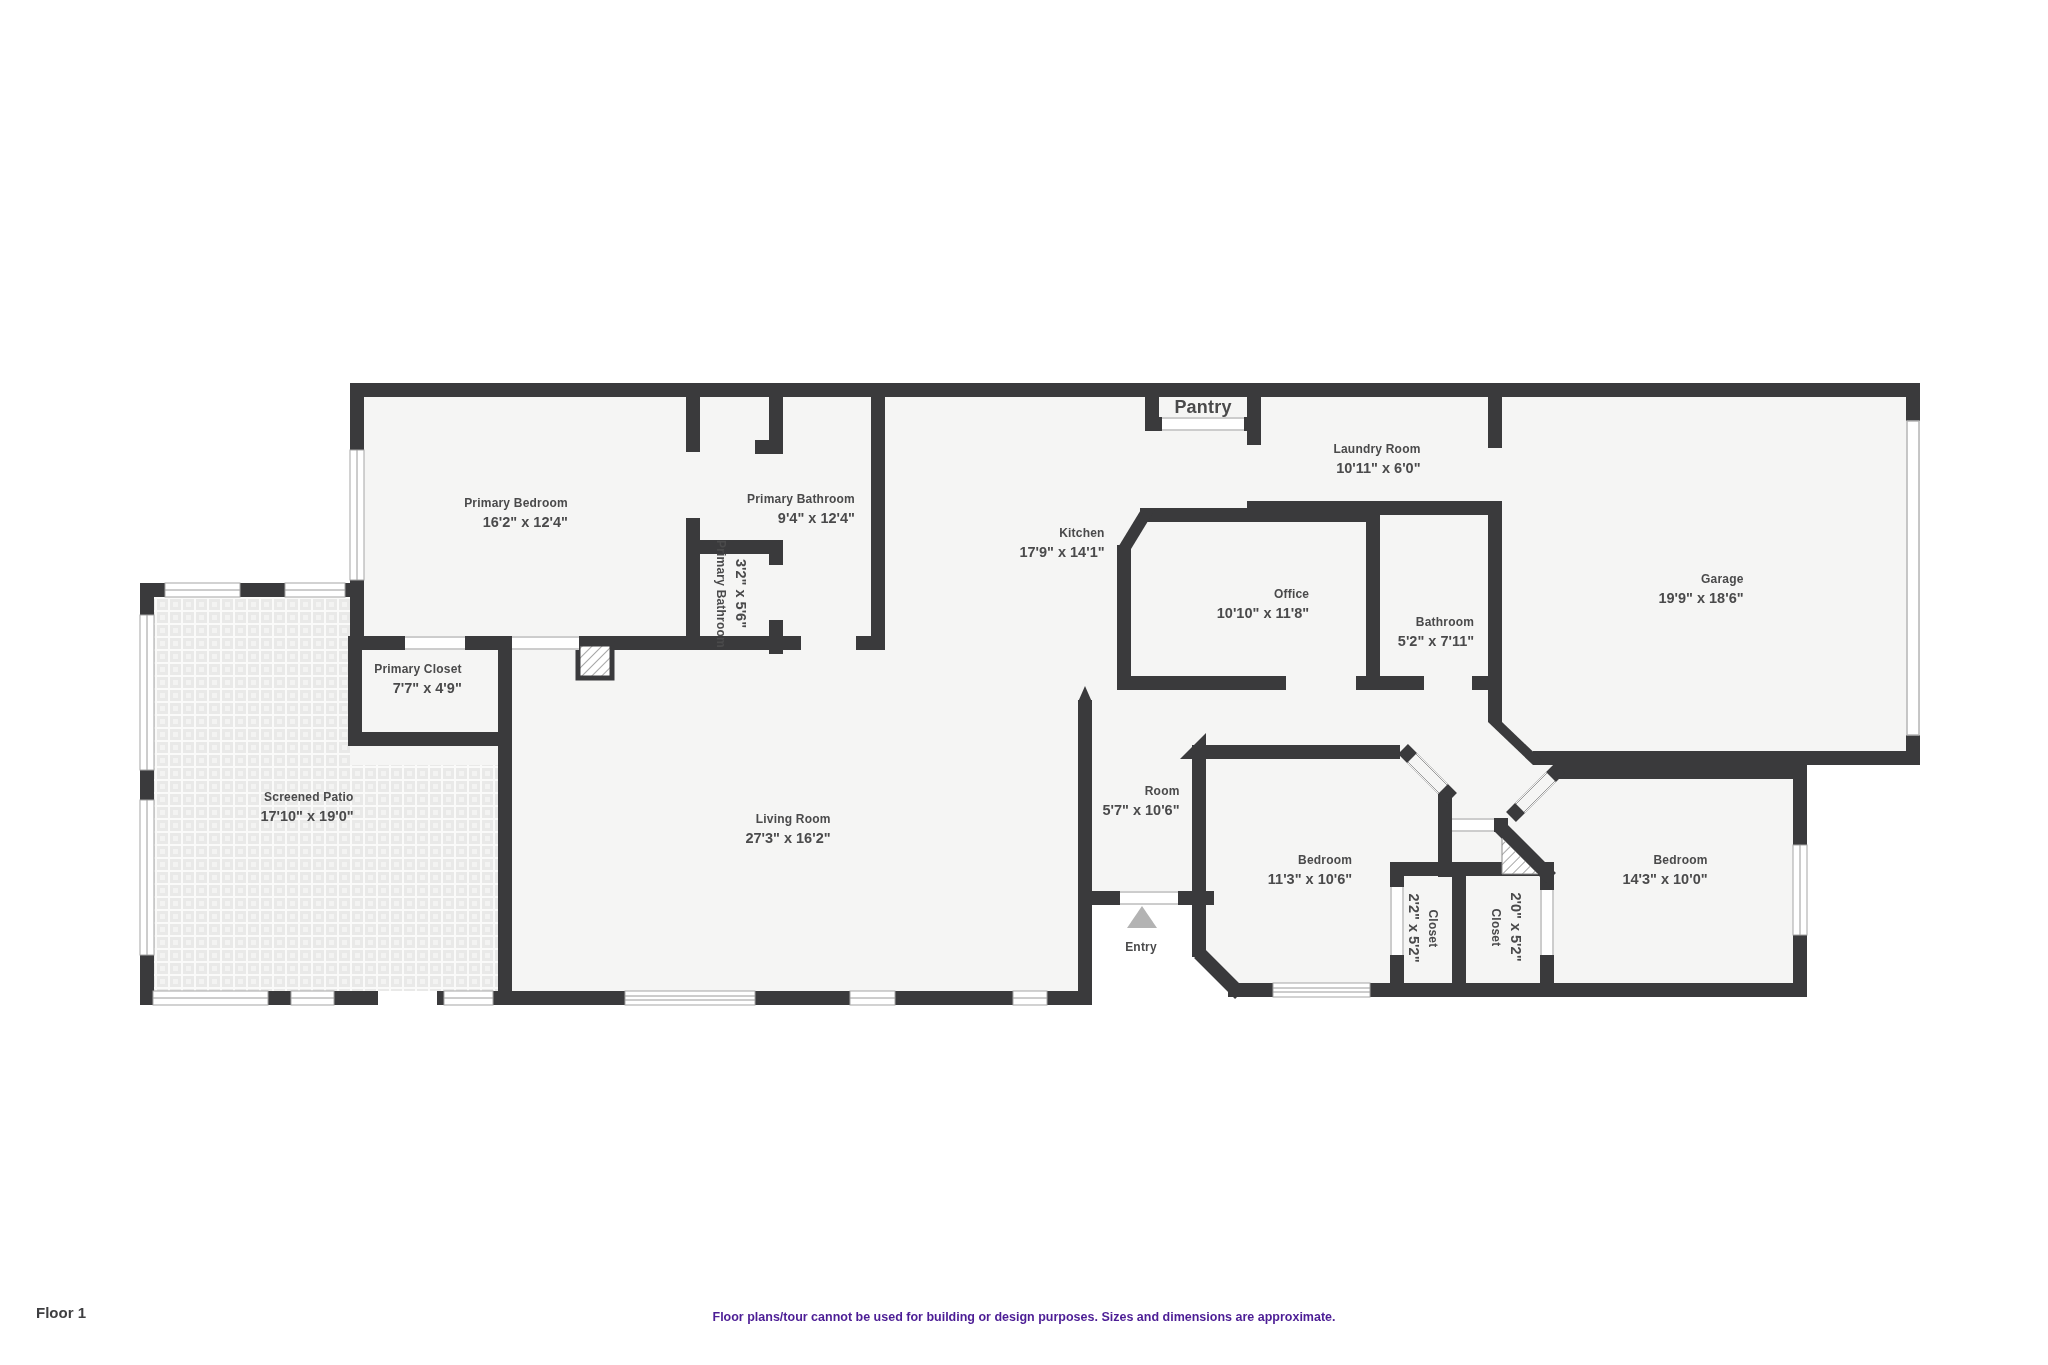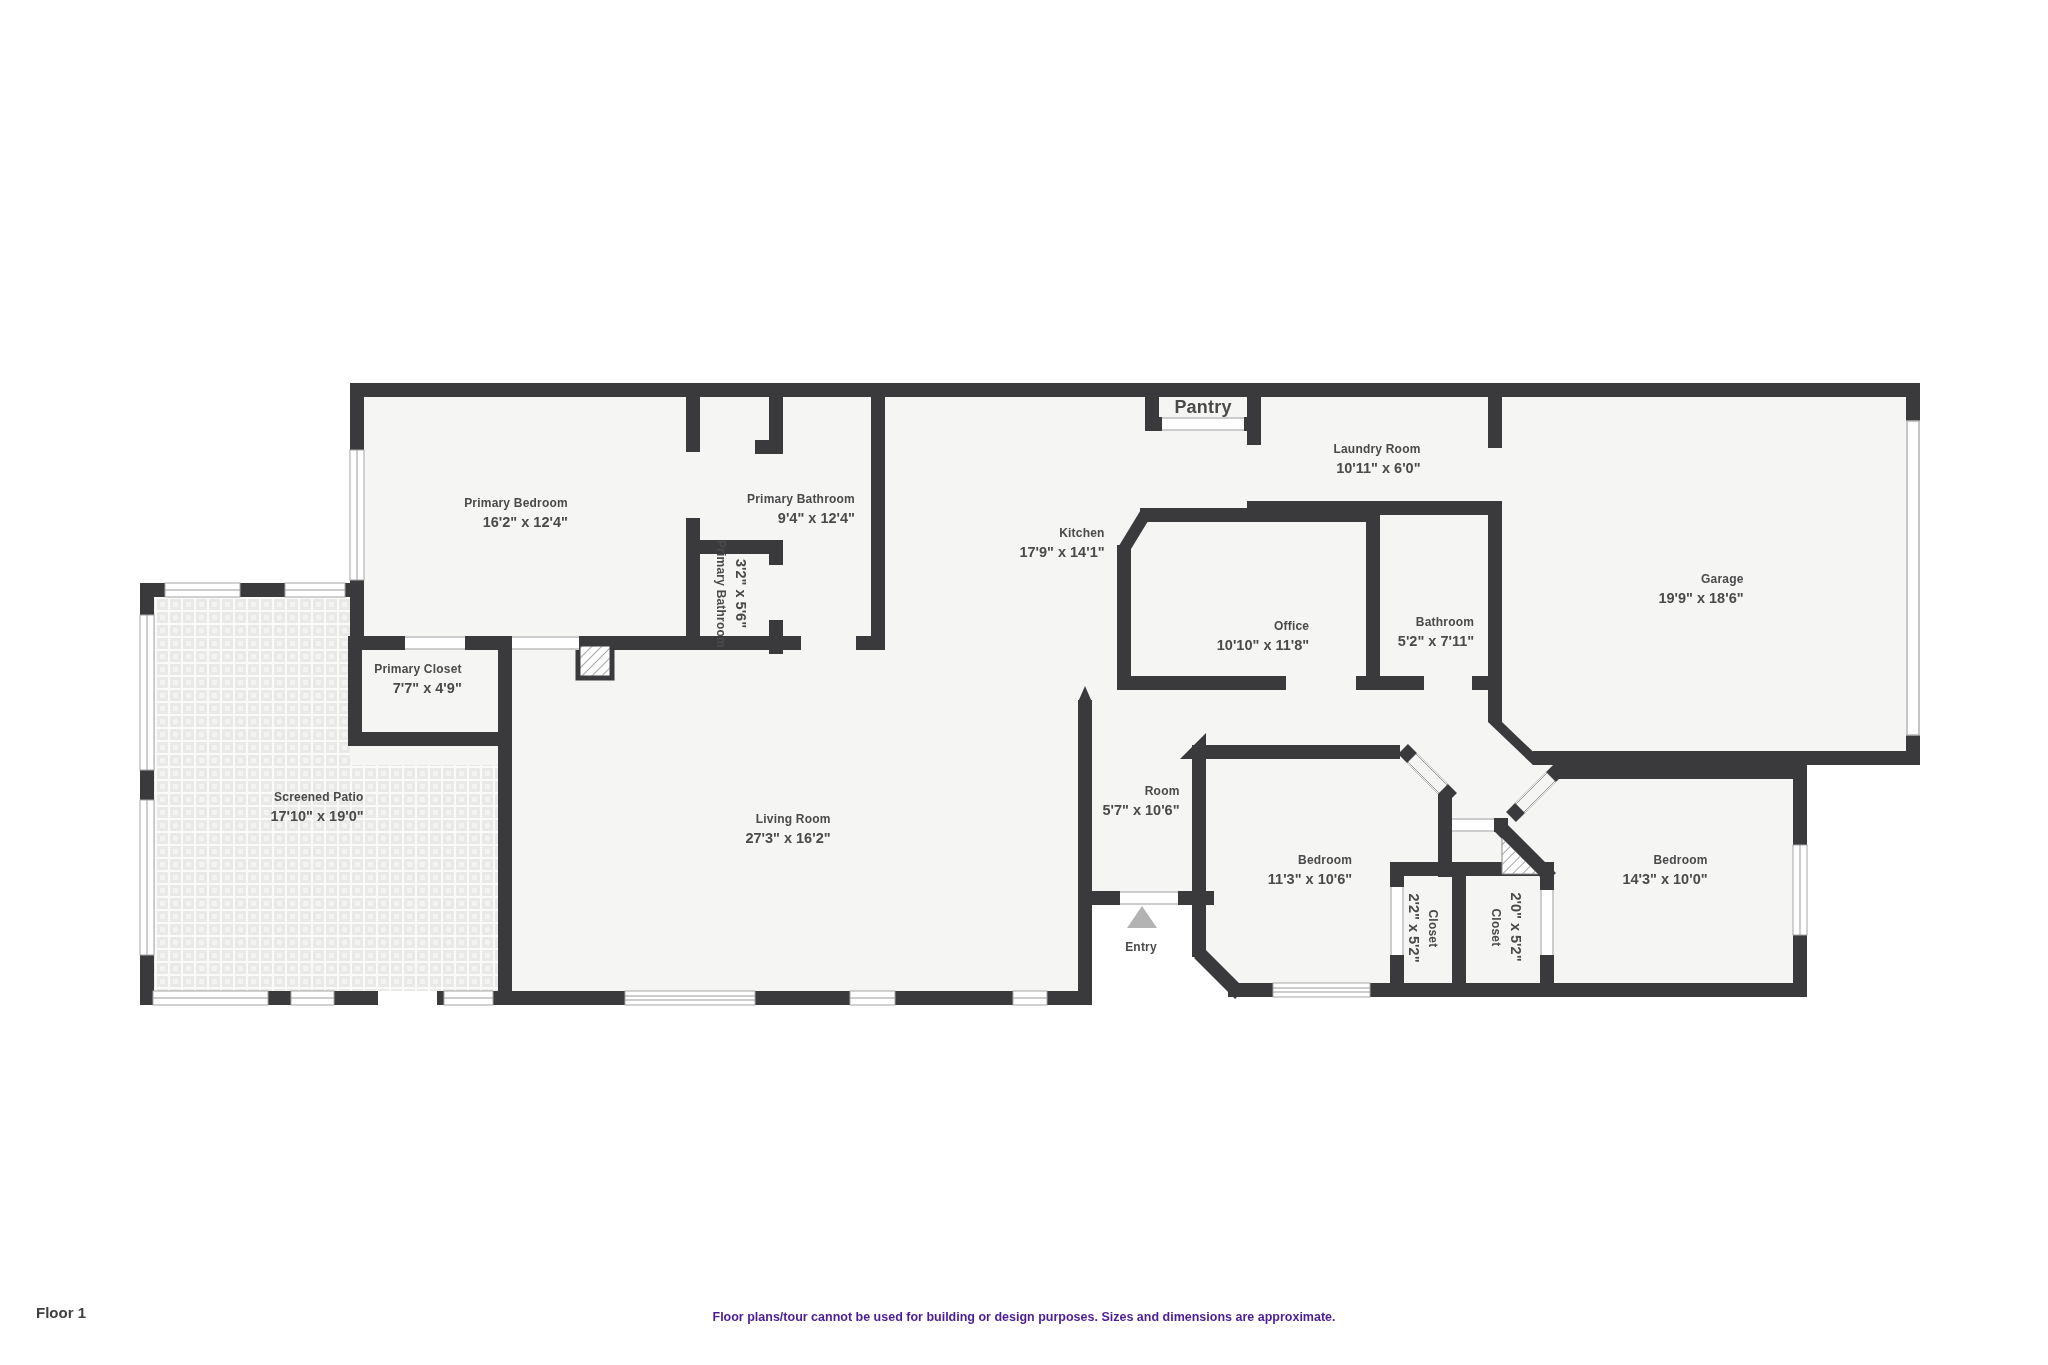--- a/index.html
+++ b/index.html
@@ -217,40 +217,40 @@
       <div class="rd">9'4" x 12'4"</div>
 </div>
 <div class="vlbl vlr" style="left:729px;top:594px">
   <div class="rn" style="height:112px">Primary Bathroom</div>
   <div class="rd">3'2" x 5'6"</div>
 </div>
 <div class="lbl" style="left:418px;top:677px">
   <div class="rn">Primary Closet</div>
       <div class="rd">7'7" x 4'9"</div>
 </div>
-<div class="lbl" style="left:317px;top:805px">
+<div class="lbl" style="left:307px;top:805px">
   <div class="rn">Screened Patio</div>
       <div class="rd">17'10" x 19'0"</div>
 </div>
 <div class="lbl" style="left:788px;top:827px">
   <div class="rn">Living Room</div>
       <div class="rd">27'3" x 16'2"</div>
 </div>
 <div class="lbl" style="left:1062px;top:541px">
   <div class="rn">Kitchen</div>
       <div class="rd">17'9" x 14'1"</div>
 </div>
 <div class="lbl" style="left:1203px;top:407px">
   <div class="rn" style="font-size:18px">Pantry</div>
 </div>
 <div class="lbl" style="left:1377px;top:457px">
   <div class="rn">Laundry Room</div>
       <div class="rd">10'11" x 6'0"</div>
 </div>
-<div class="lbl" style="left:1263px;top:634px">
+<div class="lbl" style="left:1263px;top:602px">
   <div class="rn">Office</div>
       <div class="rd">10'10" x 11'8"</div>
 </div>
 <div class="lbl" style="left:1436px;top:630px">
   <div class="rn">Bathroom</div>
       <div class="rd">5'2" x 7'11"</div>
 </div>
 <div class="lbl" style="left:1701px;top:587px">
   <div class="rn">Garage</div>
       <div class="rd">19'9" x 18'6"</div>

